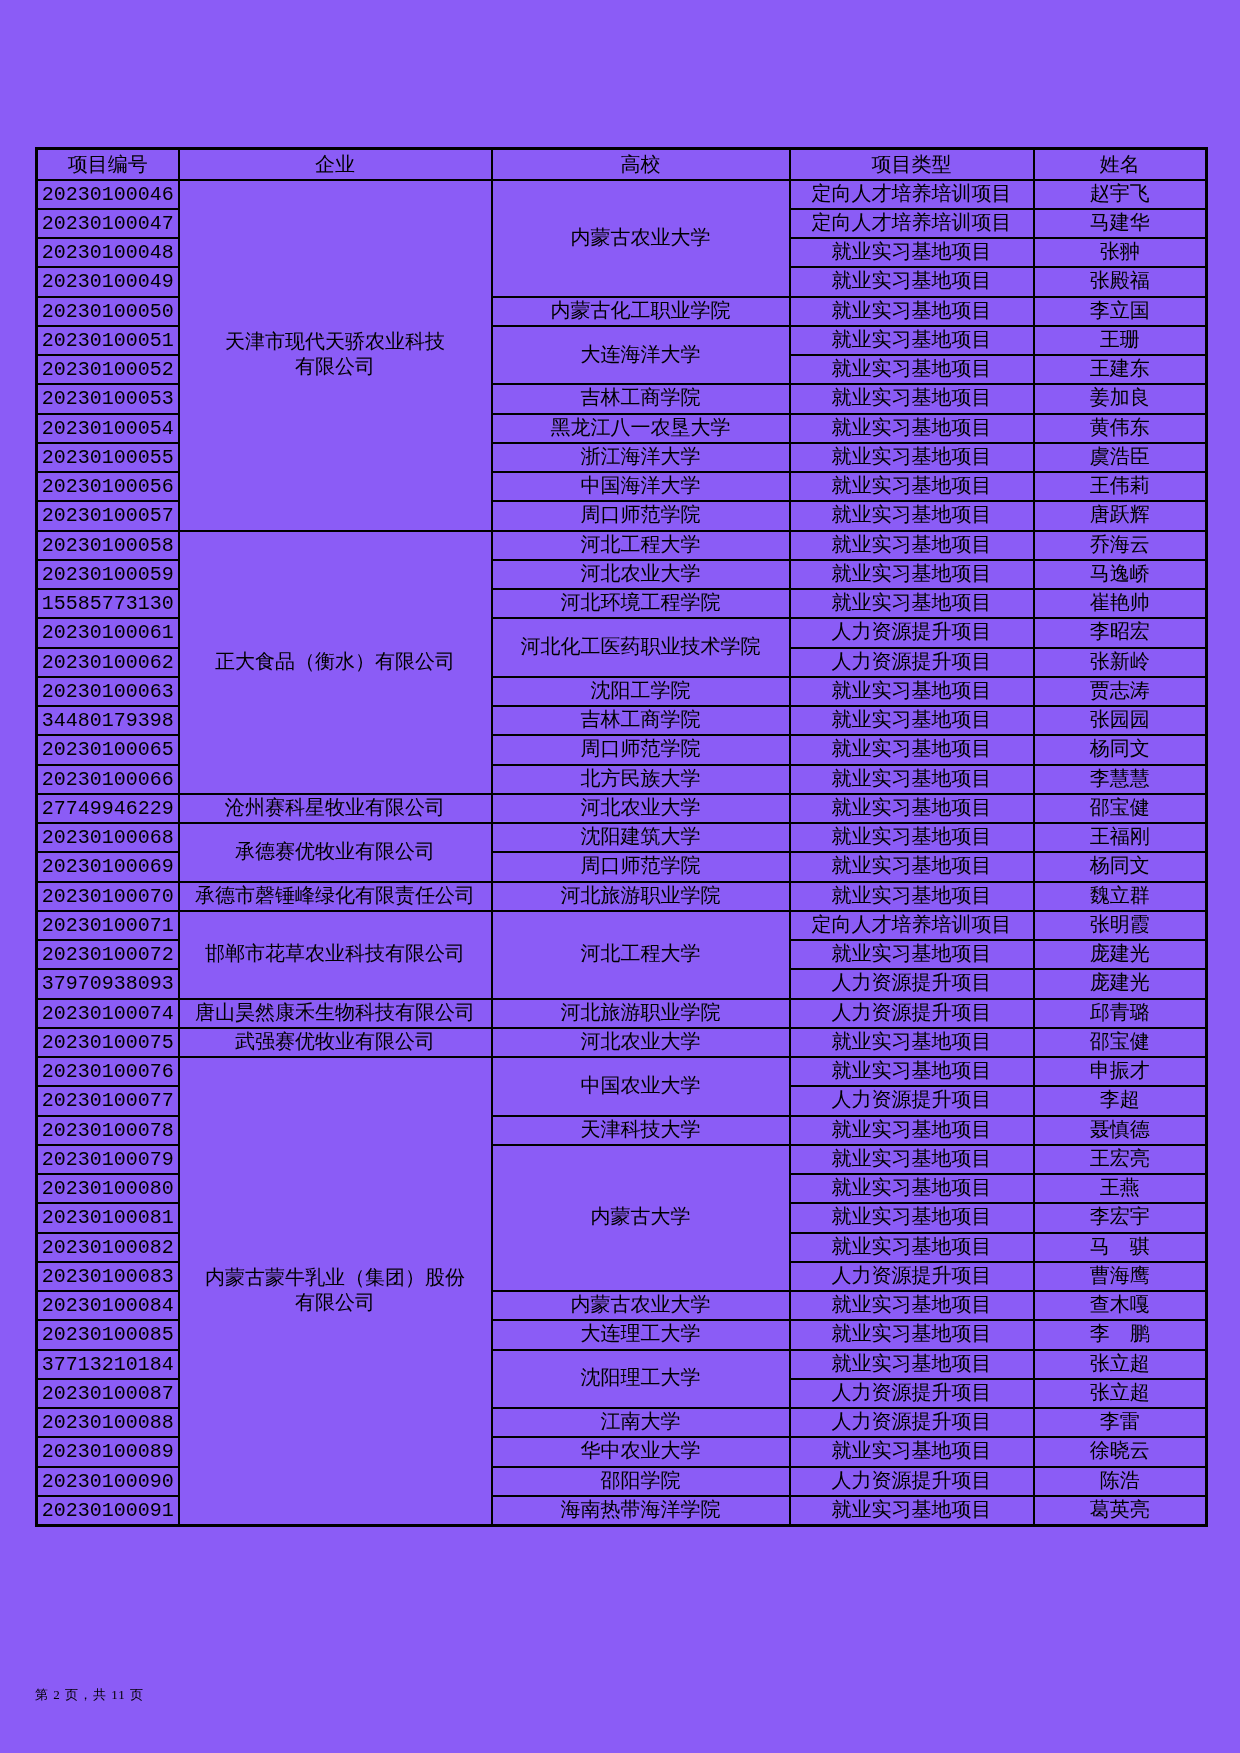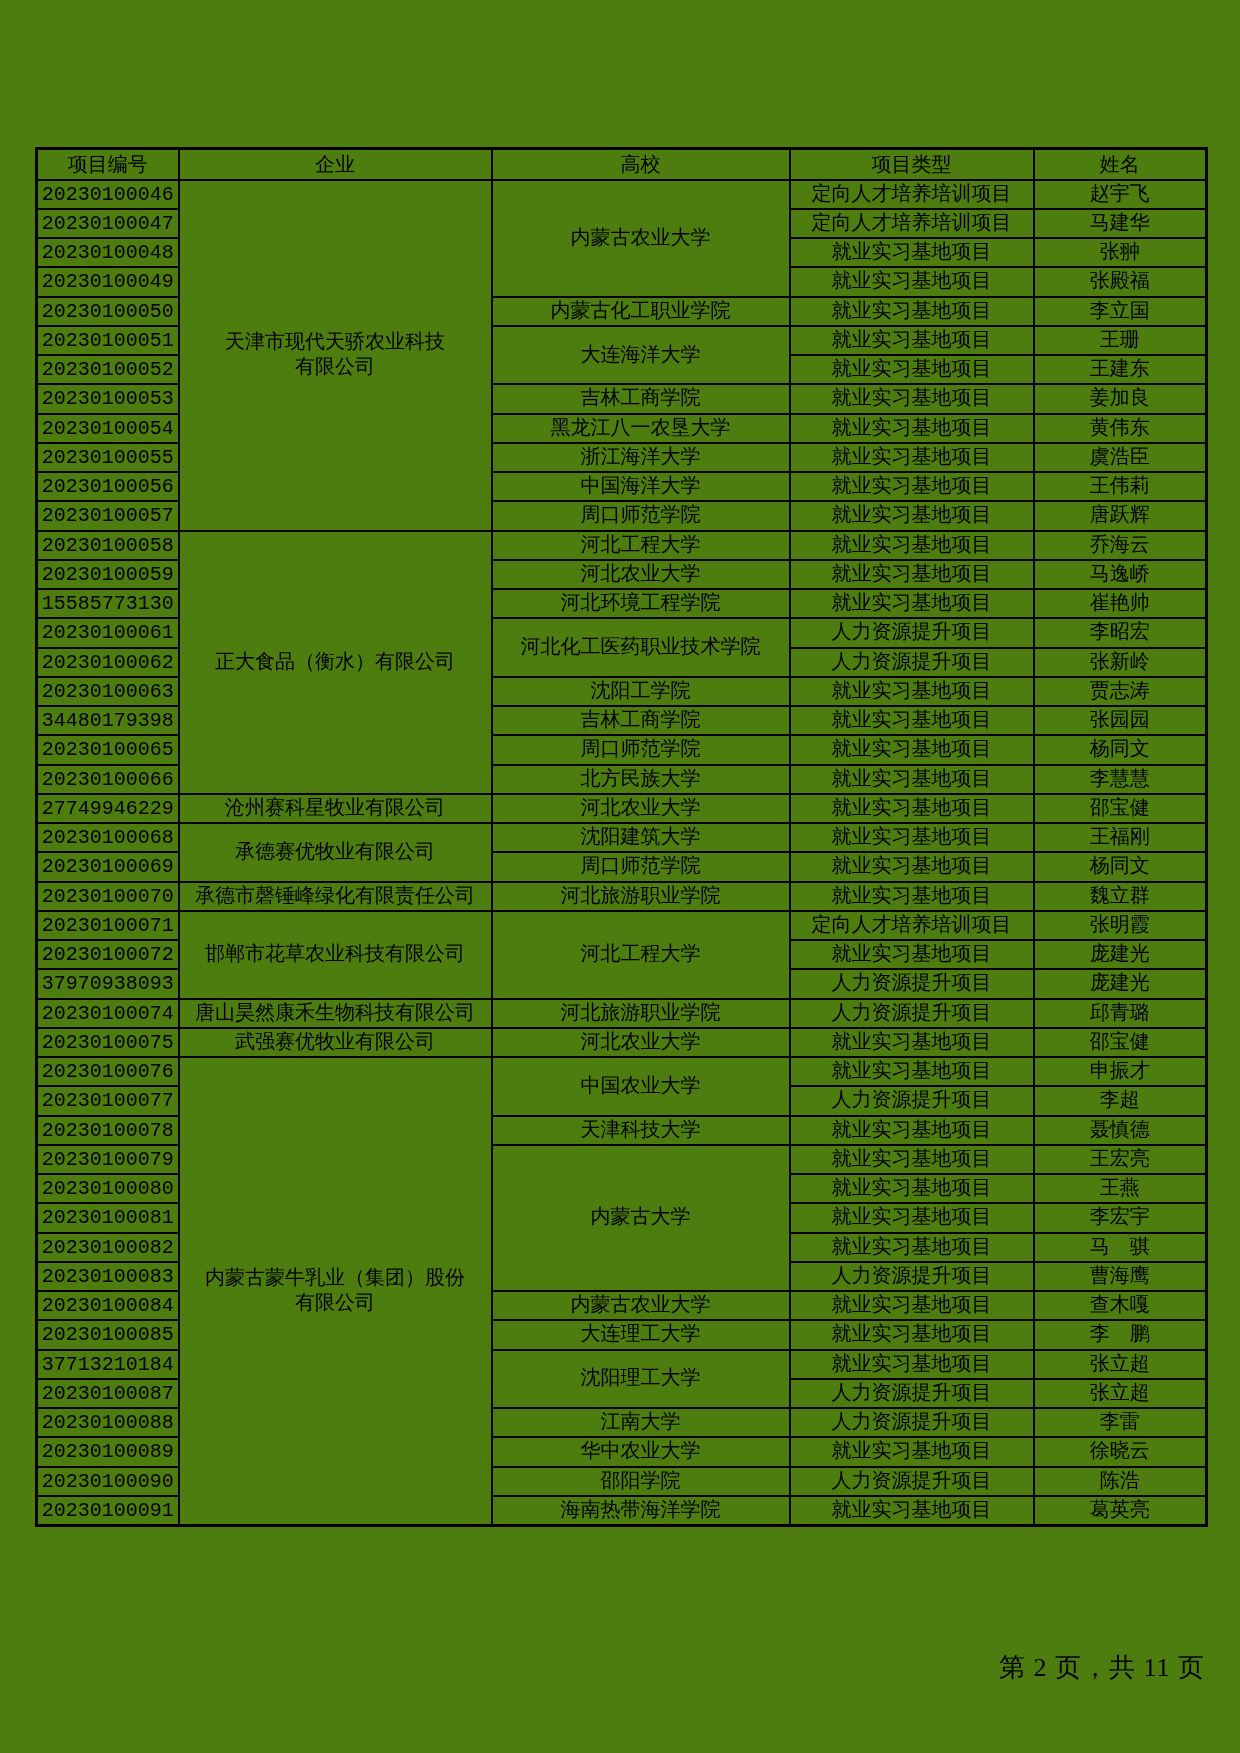--- a/index.html
+++ b/index.html
@@ -1,19 +1,19 @@
 <!DOCTYPE html>
 <html><head>
 <meta charset="utf-8">
 <style>
   html,body{margin:0;padding:0;background:#ffffff;}
   .page{
     position:relative;
     width:1240px;height:1753px;
-    background:#4d7c0f;
+    background:#8b5cf6;
     font-family:"Liberation Serif","DejaVu Serif",serif;
     color:#000;
     overflow:hidden;
   }
   table.roster{
     position:absolute;
     left:35px;top:147px;
     width:1170px;height:1380px;
     border-collapse:collapse;
     table-layout:fixed;
@@ -27,24 +27,24 @@
     font-weight:normal;
     padding:0 2px;
     line-height:1.25;
     overflow:hidden;
   }
   table.roster td.company{ white-space:pre-line;margin-left:44px; }
   thead tr{height:31px;}
   tbody tr{height:29px;font-family:Liberation Mono, monospace;}
   .footer{
     position:absolute;
-    left:35px;top:1650px;
+    left:35px;top:1686px;
     width:1170px;
-    text-align:right;
-    font-size:26px;
+    text-align:left;
+    font-size:13px;
     letter-spacing:1px;
   }
 </style>
 </head>
 <body>
 
 <div class="page">
 
   <table class="roster">
     <colgroup>

